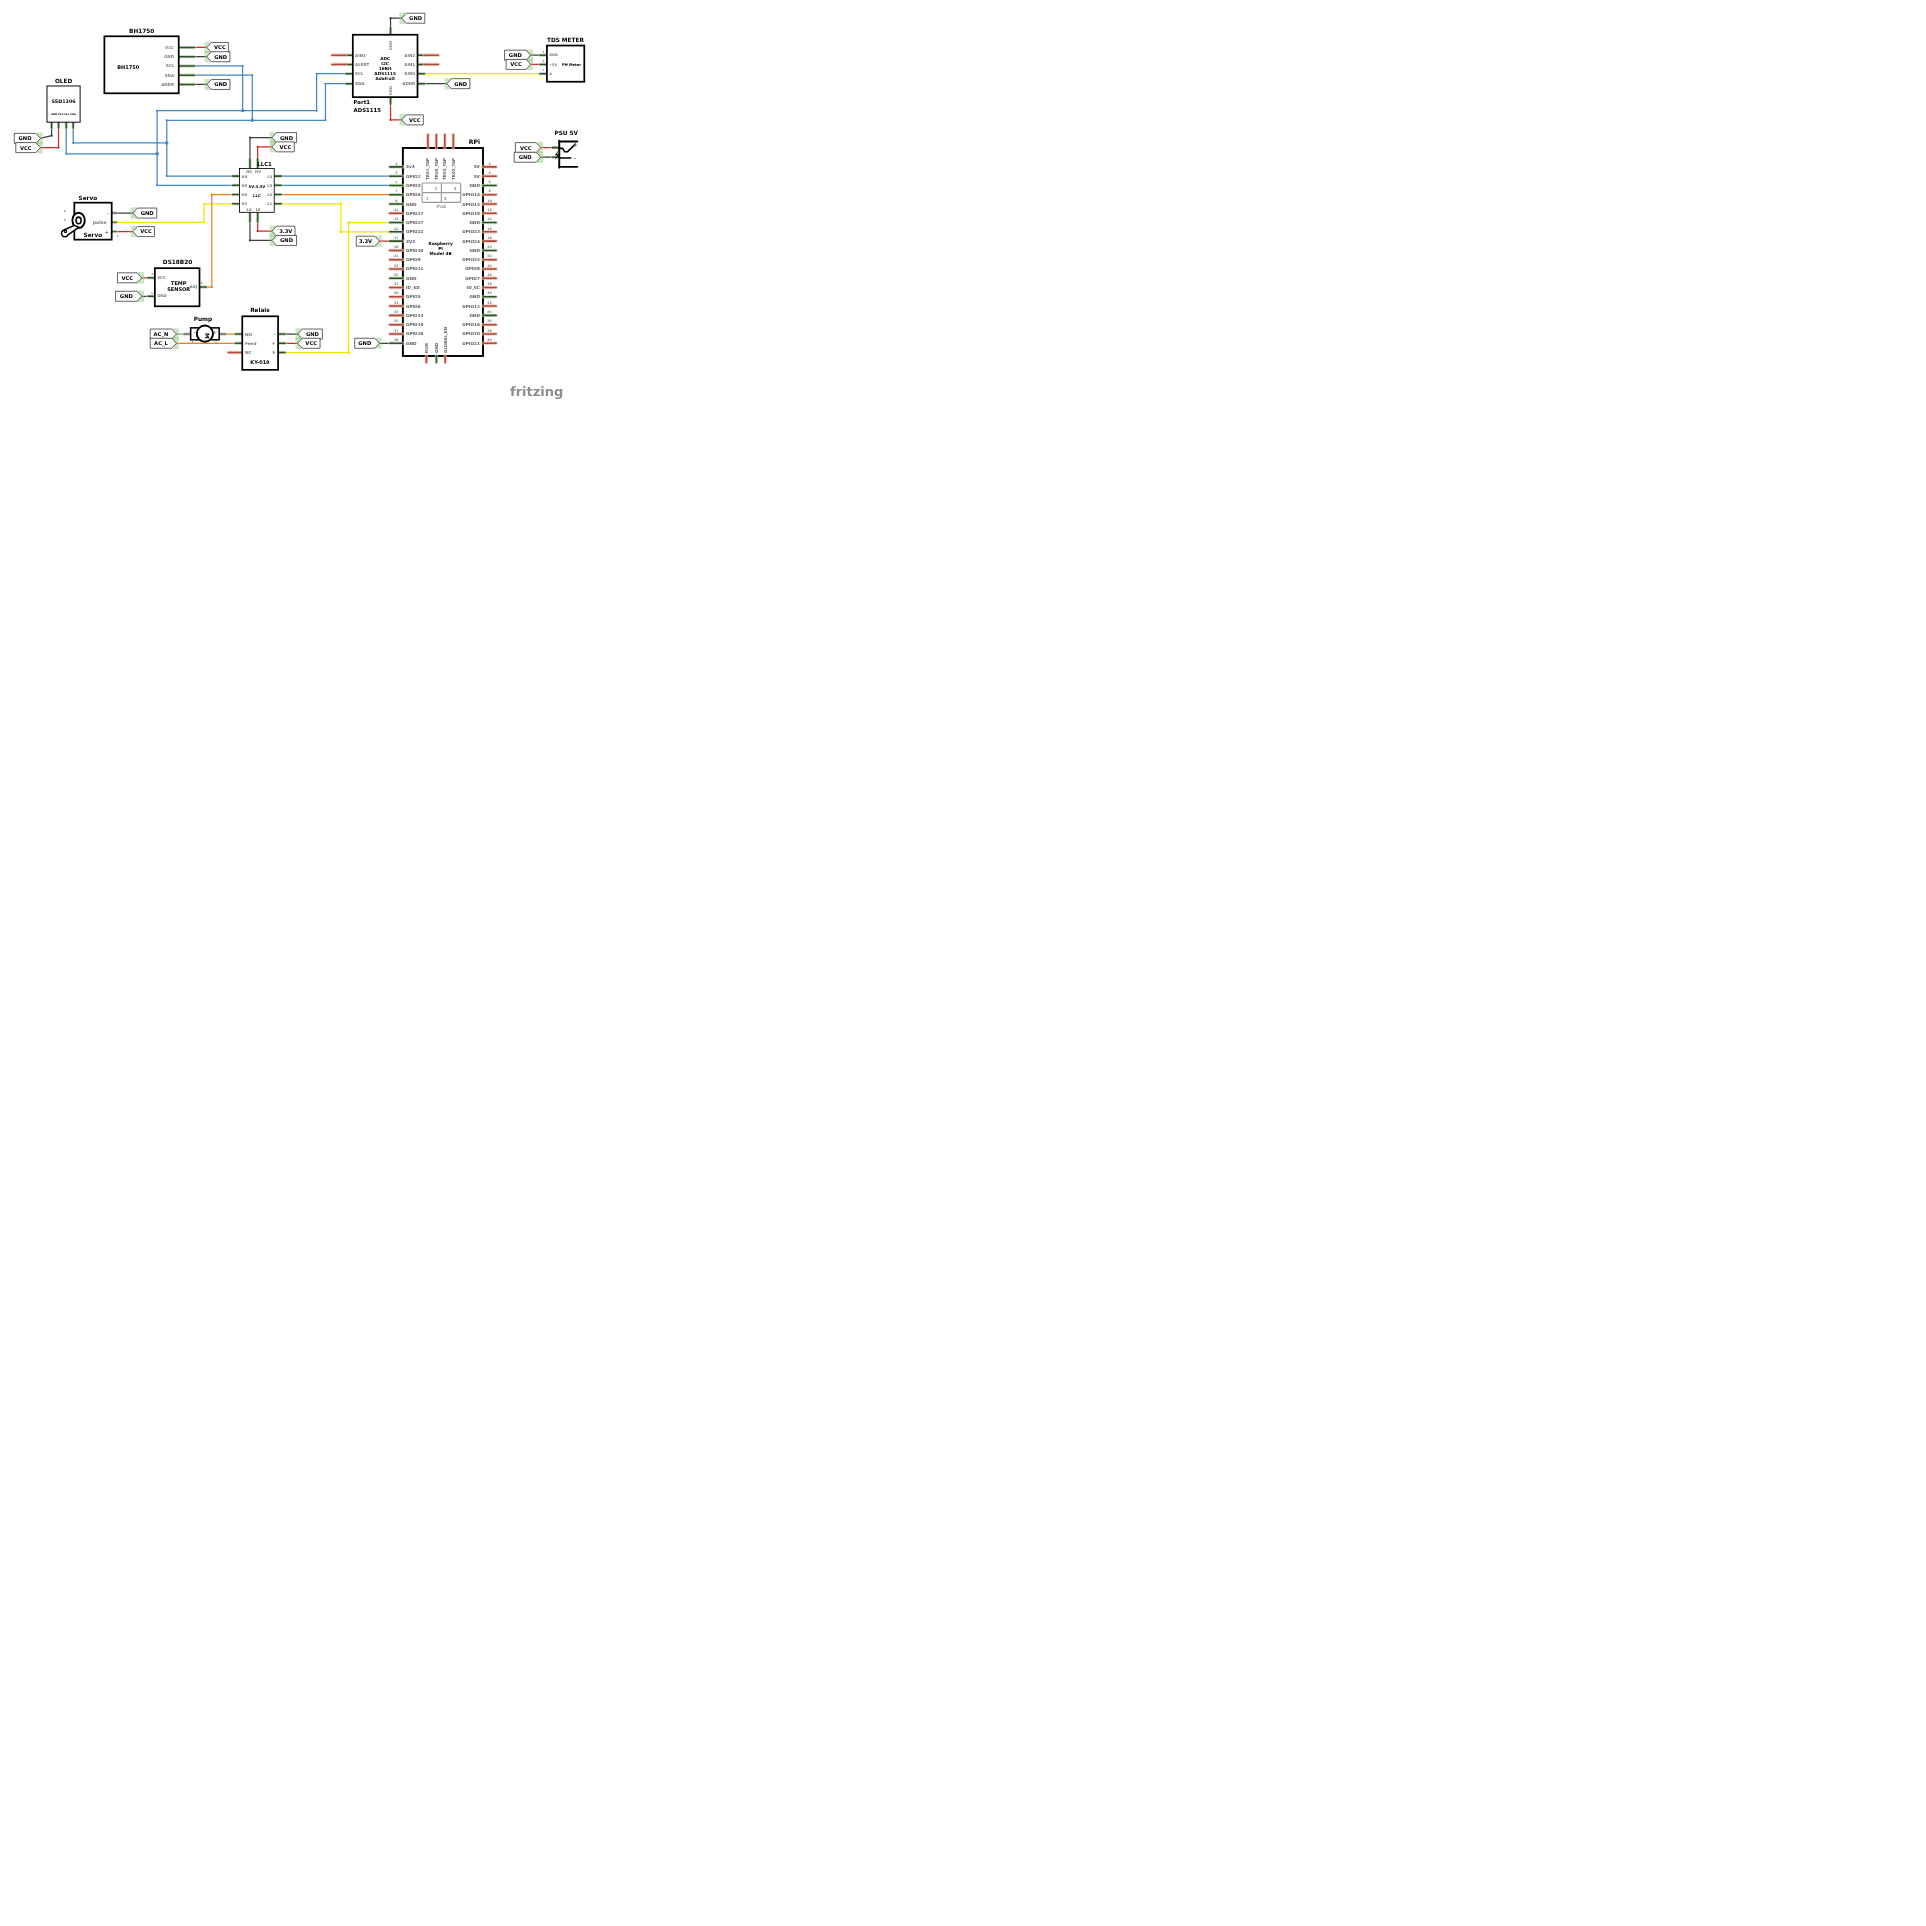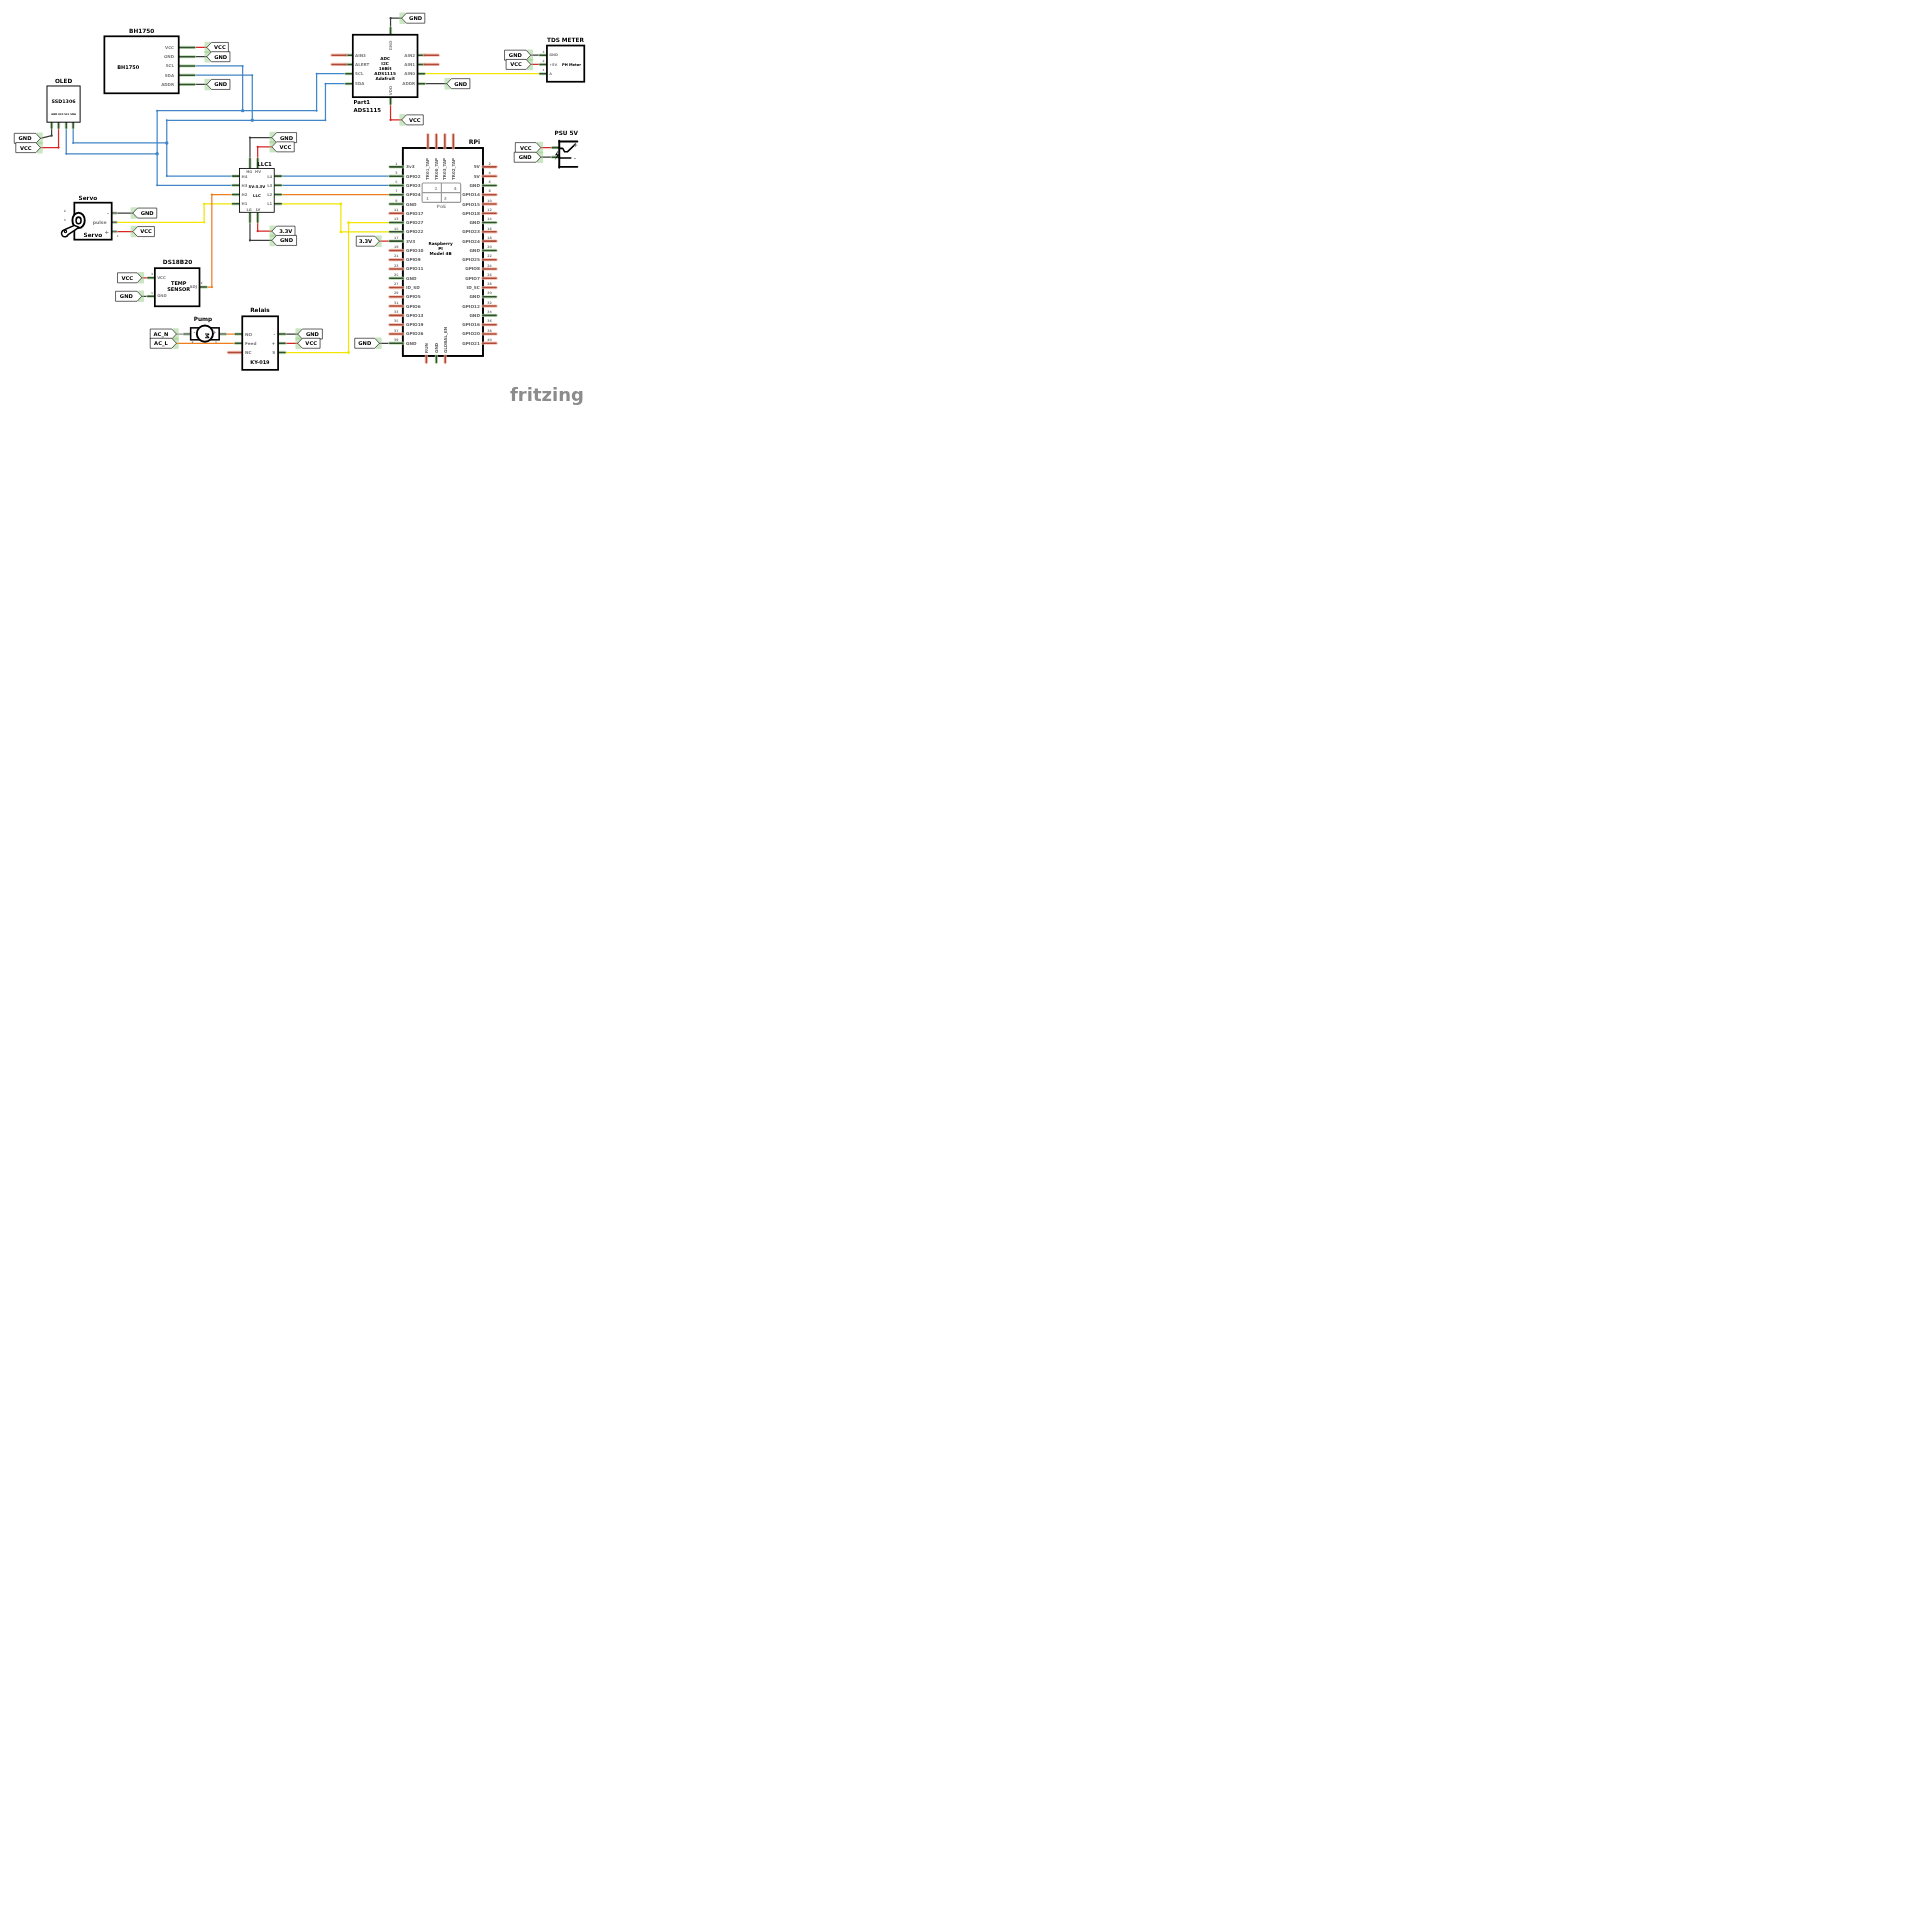--- a/index.html
+++ b/index.html
@@ -1,20 +1,20 @@
 <!DOCTYPE html>
 <html style="font-size:6.2px"><head>
 <meta charset="utf-8">
 <style>
   html,body{margin:0;padding:0;background:#ffffff;}
   #canvas{position:relative;width:602px;height:415px;background:#fff;overflow:hidden;
           font-family:"DejaVu Sans","Liberation Sans",sans-serif;}
   #schem{position:absolute;left:0;top:0;}
   #schem text{font-family:"DejaVu Sans","Liberation Sans",sans-serif;}
-  #watermark{position:absolute;left:510px;top:384px;font-size:18px;font-weight:bold;
+  #watermark{position:absolute;left:510px;top:384px;font-size:13px;font-weight:bold;
              color:#8c8c8c;letter-spacing:0px;}
 </style>
 </head>
 <body>
 
 <div id="canvas">
   <svg id="schem" width="602" height="415" viewBox="0 0 1563 1077">
       <polyline points="505,123 537,123" fill="none" stroke="#d82626" stroke-width="3.2" stroke-linecap="round" stroke-linejoin="round"></polyline>
       <polyline points="505,147 537,147" fill="none" stroke="#3d3d3d" stroke-width="3.2" stroke-linecap="round" stroke-linejoin="round"></polyline>
       <polyline points="505,219 537,219" fill="none" stroke="#3d3d3d" stroke-width="3.2" stroke-linecap="round" stroke-linejoin="round"></polyline>

